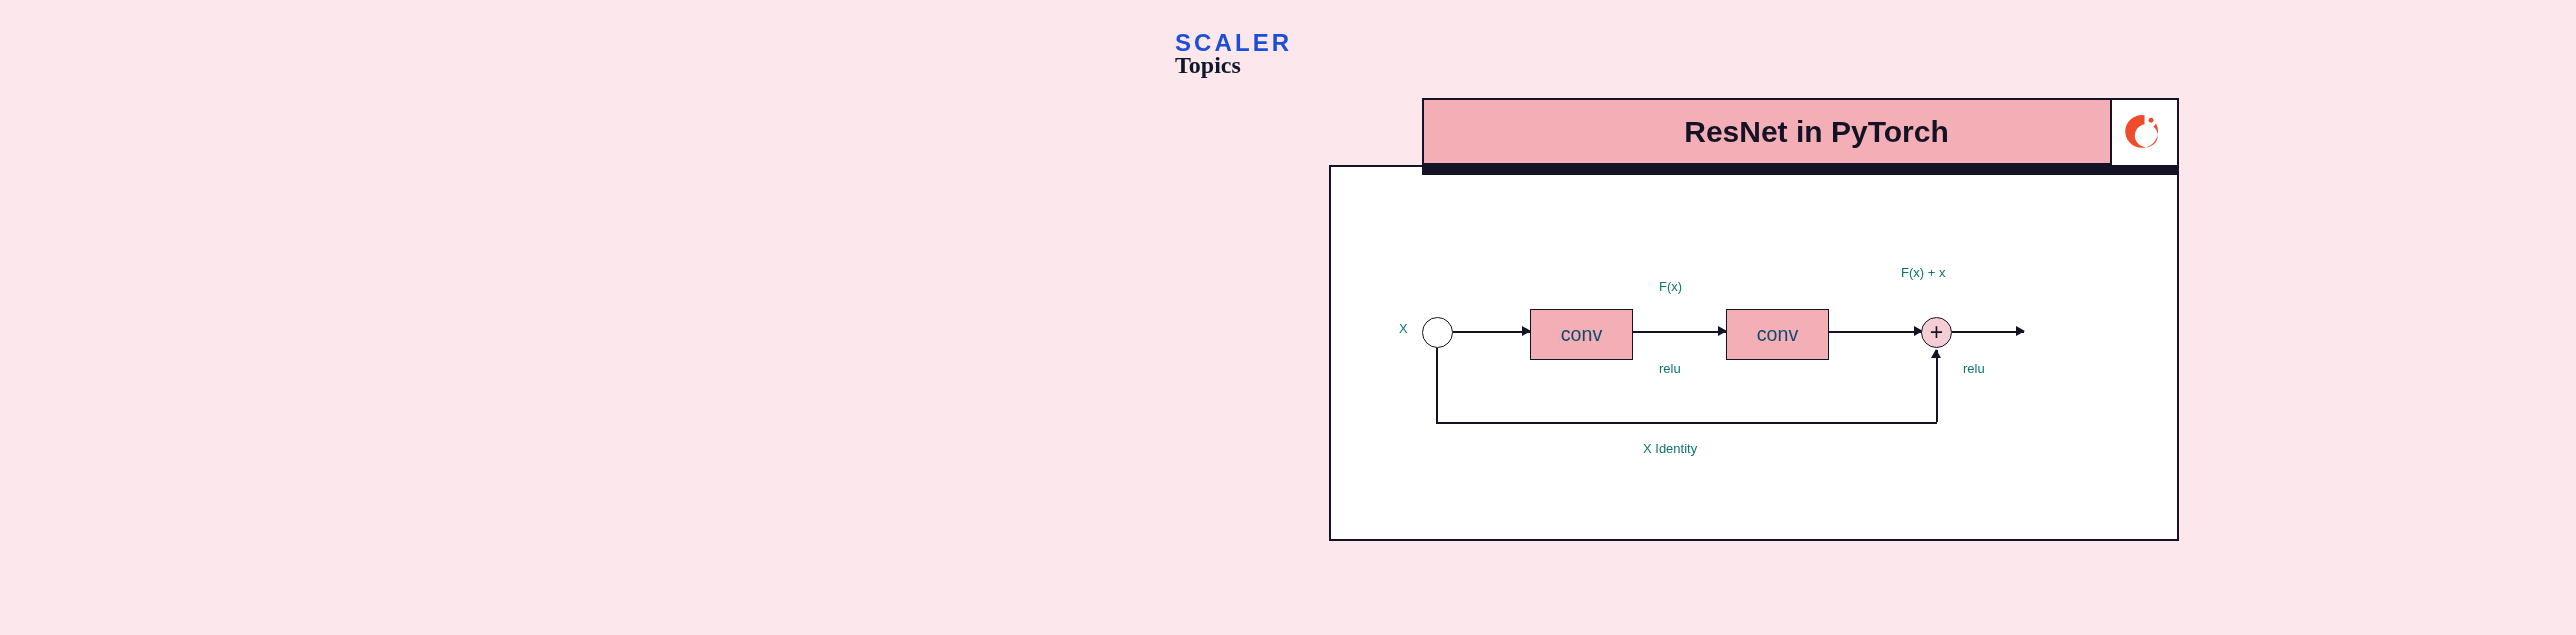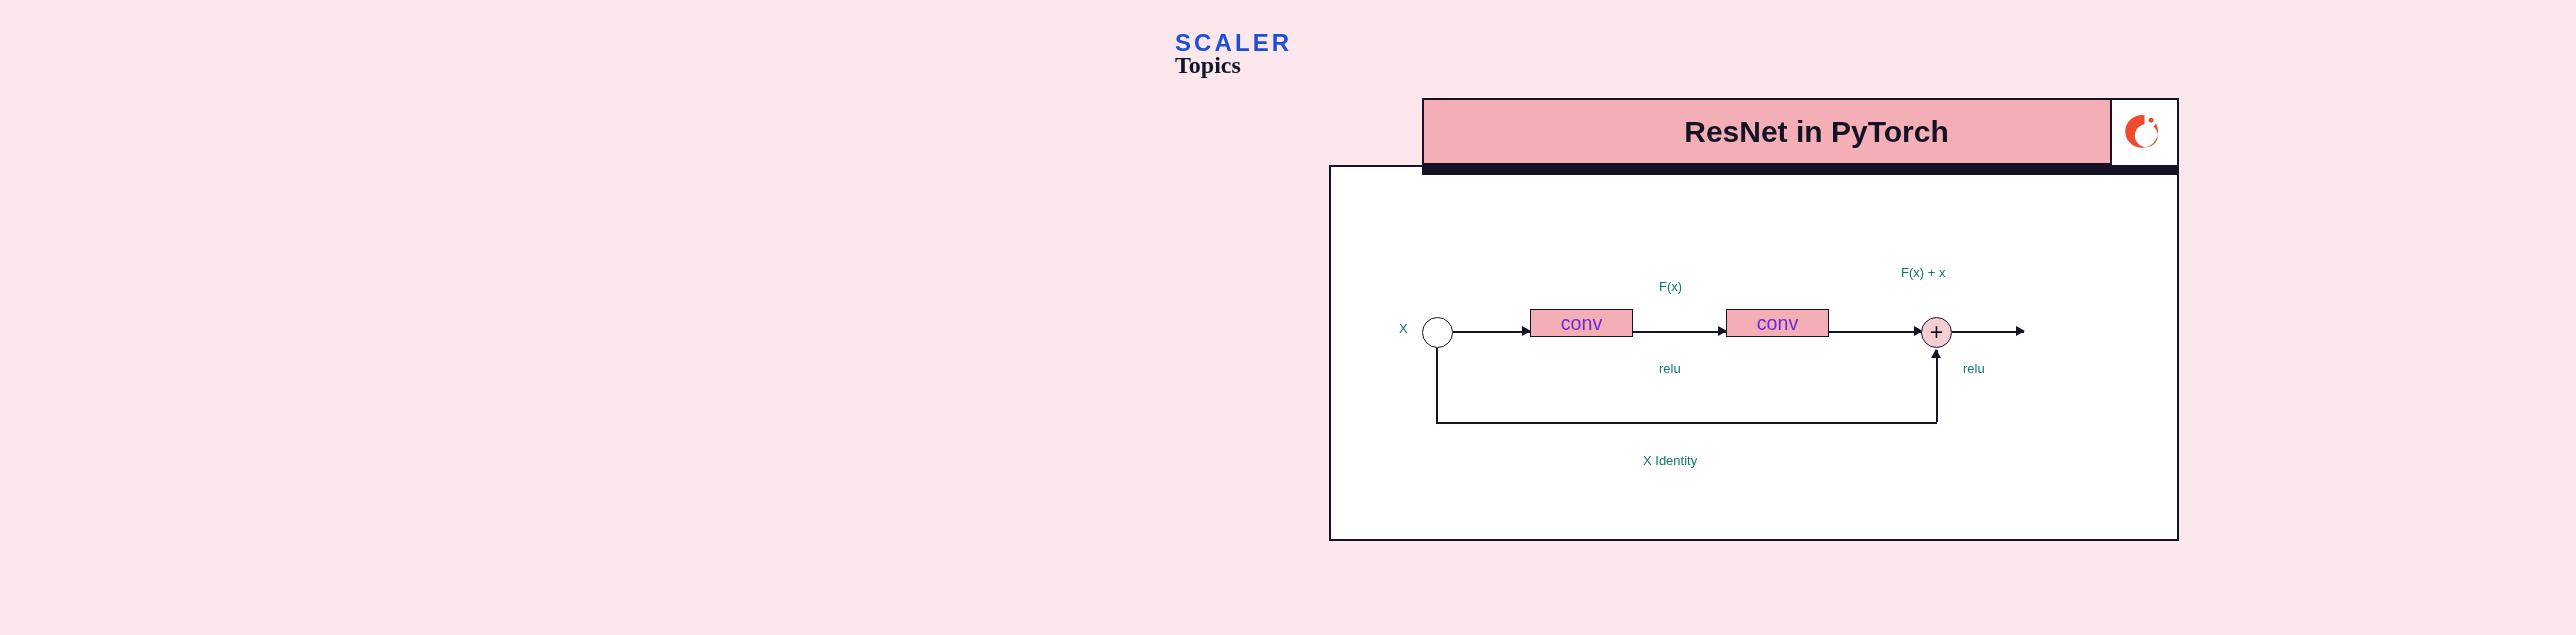--- a/index.html
+++ b/index.html
@@ -82,28 +82,28 @@
   }
   .node-circle {
     position: absolute;
     width: 31px; height: 31px;
     border: 1.5px solid #141326;
     border-radius: 50%;
     background: #ffffff;
   }
   .node-box {
     position: absolute;
-    width: 103px; height: 28px;
+    width: 103px; height: 51px;
     background: #f4aeb6;
     border: 1.5px solid #141326;
     display: flex;
     align-items: center;
     justify-content: center;
     font-size: 19.6px;
-    color: #6d28d9;
+    color: #0c4a6e;
   }
   .sum-circle {
     position: absolute;
     width: 31px; height: 31px;
     border: 1.5px solid #141326;
     border-radius: 50%;
     background: #f4ced4;
     display: flex;
     align-items: center;
     justify-content: center;
@@ -196,16 +196,16 @@
   </div>
 
   <div class="lbl" style="left:634px; top:196px;">relu</div>
 
   <div class="arrow-line arrow-right" style="left:623px; top:166px; width:72px;"></div>
 
   <div class="vline" style="left:107px; top:183px; height:75px;"></div>
   <div class="arrow-line" style="left:107px; top:257px; width:501px;"></div>
   <div class="vline arrow-up" style="left:607px; top:185px; height:72px;"></div>
 
-  <div class="lbl" style="left:314px; top:288px;">X Identity</div>
+  <div class="lbl" style="left:314px; top:276px;">X Identity</div>
 
 </div>
 
 
 </body></html>

